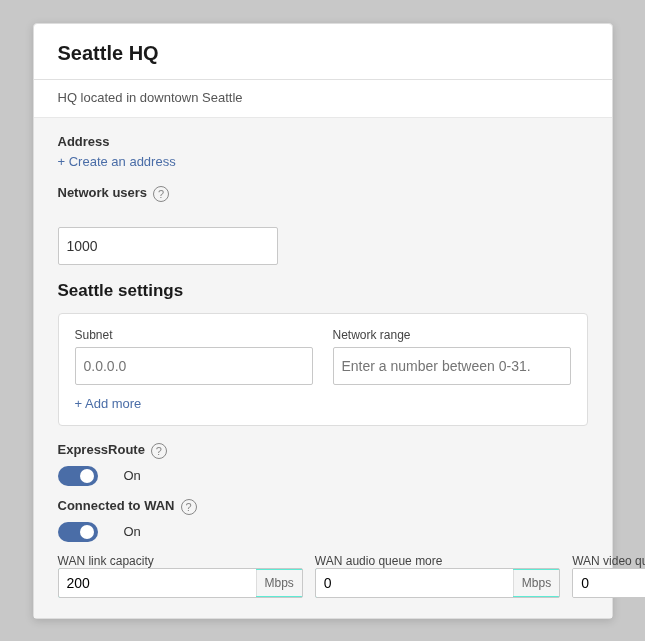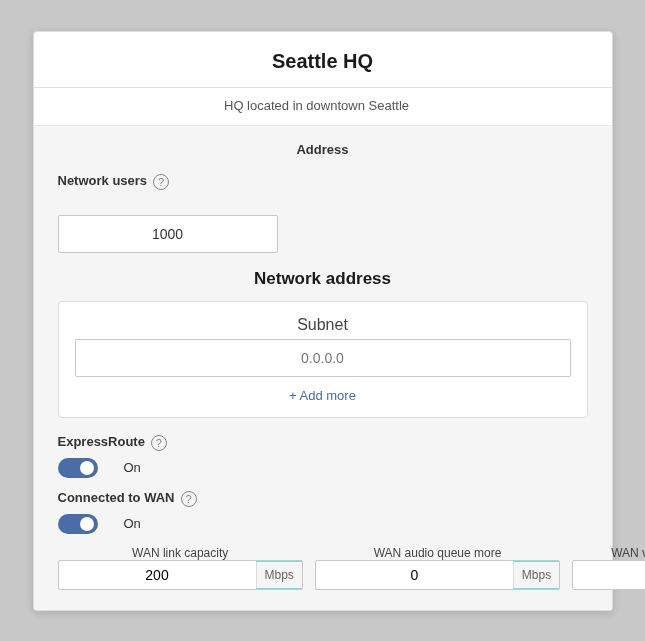--- a/index.html
+++ b/index.html
@@ -1,15 +1,15 @@
 <!DOCTYPE html>
 <html><head>
   <meta charset="utf-8">
   <style>
-    * { box-sizing: border-box; margin: 0; padding: 0; text-align: center; }
+    * { box-sizing: border-box; margin: 0; padding: 0; }
     body {
       background: #c8c8c8;
       display: flex;
       justify-content: center;
       align-items: center;
       min-height: 100vh;
       font-family: 'Segoe UI', Arial, sans-serif;
       font-size: 14px;
       color: #333;
     }
@@ -106,21 +106,21 @@
     }
     .subnet-row {
       display: flex;
       gap: 20px;
       margin-bottom: 10px;
     }
     .subnet-col {
       flex: 1;
     }
     .col-label {
-      font-size: 16px;
+      font-size: 12px;
       color: #444;
       margin-bottom: 5px;
     }
     .subnet-input {
       width: 100%;
     }
     .add-more-link {
       color: #4a6da7;
       font-size: 13px;
       cursor: pointer;
@@ -219,37 +219,42 @@
 
   <div class="card-header">
     <div class="card-title">Seattle HQ</div>
   </div>
   <div class="card-subtitle">HQ located in downtown Seattle</div>
 
   <div class="card-body">
 
     <div class="section">
       <div class="field-label">Address</div>
+      <a class="create-address-link">+ Create an address</a>
     </div>
 
     <div class="section">
       <div class="label-with-help">
         <span class="field-label">Network users</span>
         <span class="help-icon">?</span>
       </div>
       <input class="text-input network-users-input" type="text" value="1000" style="">
     </div>
 
-    <div class="section-heading">Network address</div>
+    <div class="section-heading">Seattle settings</div>
 
     <div class="network-settings-box">
       <div class="subnet-row">
         <div class="subnet-col">
           <div class="col-label">Subnet</div>
           <input class="text-input subnet-input" type="text" placeholder="0.0.0.0" style="">
+        </div>
+        <div class="subnet-col">
+          <div class="col-label">Network range</div>
+          <input class="text-input subnet-input" type="text" placeholder="Enter a number between 0-31." style="">
         </div>
       </div>
       <a class="add-more-link">+ Add more</a>
     </div>
 
     <div class="toggle-row">
       <div class="toggle-label-row">
         <span class="field-label">ExpressRoute</span>
         <span class="help-icon">?</span>
       </div>

